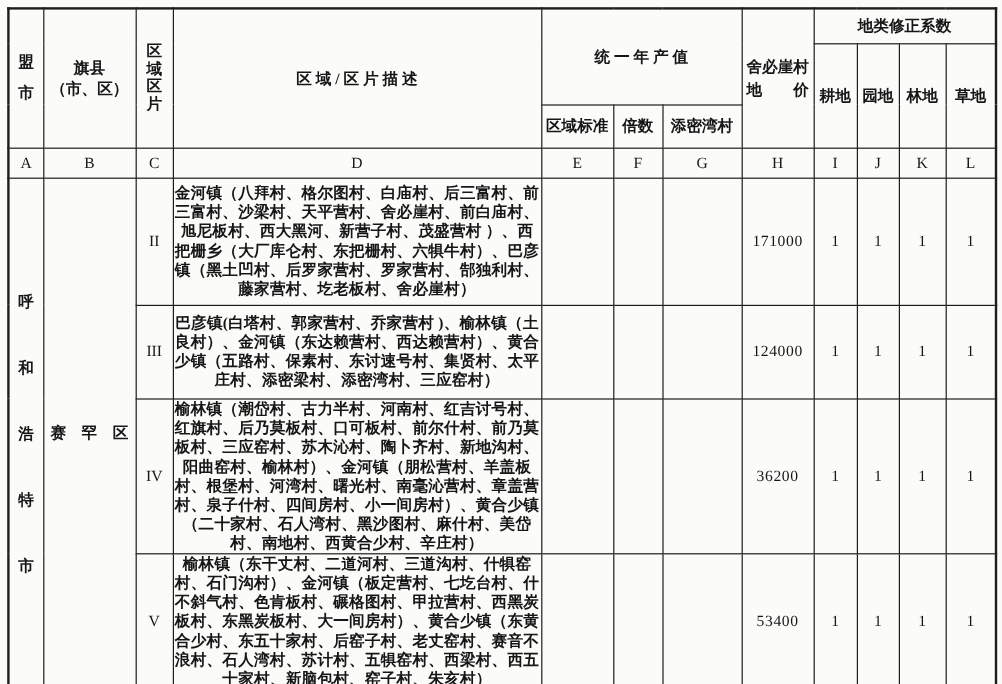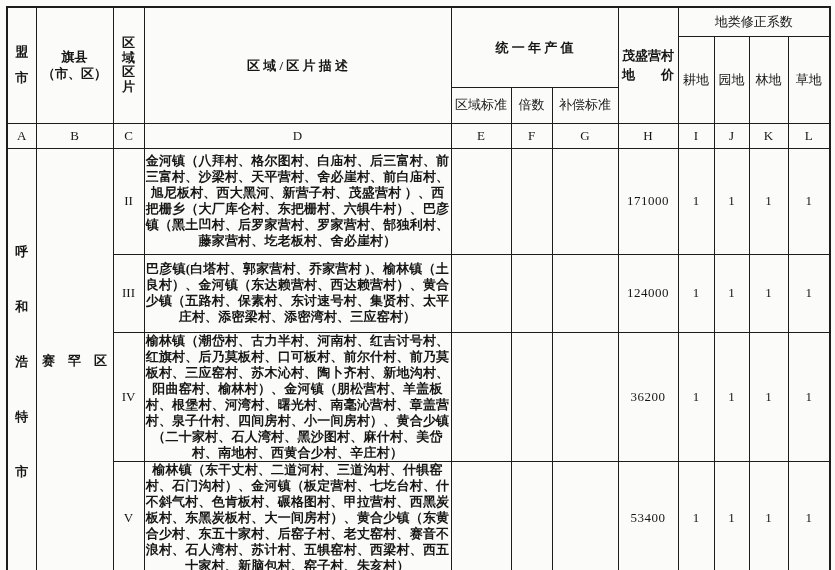--- a/index.html
+++ b/index.html
@@ -12,21 +12,21 @@
     position:absolute;left:6px;top:6px;width:823px;
     border-collapse:collapse;table-layout:fixed;
     border:2px solid #1d1d1d;
   }
   table.grid td{
     border:1px solid #1d1d1d;padding:0;text-align:center;vertical-align:middle;
     font-size:13px;overflow:hidden;
   }
   .pre{white-space:pre-line;}
   .hdr{font-weight:bold;font-size:13px;line-height:17px;}
-  .hdr-sm{font-weight:normal;font-size:12.5px;}
+  .hdr-sm{font-weight:bold;font-size:12.5px;}
   .stack-2{line-height:26px;font-weight:bold;}
   .stack-4{line-height:14.5px;font-size:12.5px;font-weight:bold;}
   .desc-cell{
     text-align:left;vertical-align:middle;padding:1px 3px;
     font-size:12px;line-height:16px;letter-spacing:0.2px;font-weight:bold;
   }
   .letter-cell{font-size:12.5px;height:24px;}
   .zone-cell{font-size:15px;margin-left:48px;}
   .price-cell{font-size:13.5px;letter-spacing:0.5px;}
   .coef-cell{font-size:13px;}
@@ -59,36 +59,36 @@
       <td rowspan="3" class="pre stack-2">盟
 市</td>
       <td rowspan="3" class="pre hdr">旗县
 （市、区）</td>
       <td rowspan="3" class="pre stack-4">区
 域
 区
 片</td>
       <td rowspan="3" class="hdr">区 域 / 区 片 描 述</td>
       <td colspan="3" rowspan="2" class="hdr">统 一 年 产 值</td>
-      <td rowspan="3" class="pre price-hdr">茂盛营村
+      <td rowspan="3" class="pre price-hdr">舍必崖村
 地　　价</td>
       <td colspan="4" class="hdr-sm">地类修正系数</td>
     </tr>
 
     <tr style="height:51px">
       <td rowspan="2" class="hdr-sm">耕地</td>
       <td rowspan="2" class="hdr-sm">园地</td>
       <td rowspan="2" class="hdr-sm">林地</td>
       <td rowspan="2" class="hdr-sm">草地</td>
     </tr>
 
     <tr style="height:36px">
       <td class="hdr-sm">区域标准</td>
       <td class="hdr-sm">倍数</td>
-      <td class="hdr-sm">补偿标准</td>
+      <td class="hdr-sm">添密湾村</td>
     </tr>
 
     <tr style="height:24px">
       <td class="letter-cell">A</td>
       <td class="letter-cell">B</td>
       <td class="letter-cell">C</td>
       <td class="letter-cell">D</td>
       <td class="letter-cell">E</td>
       <td class="letter-cell">F</td>
       <td class="letter-cell">G</td>

